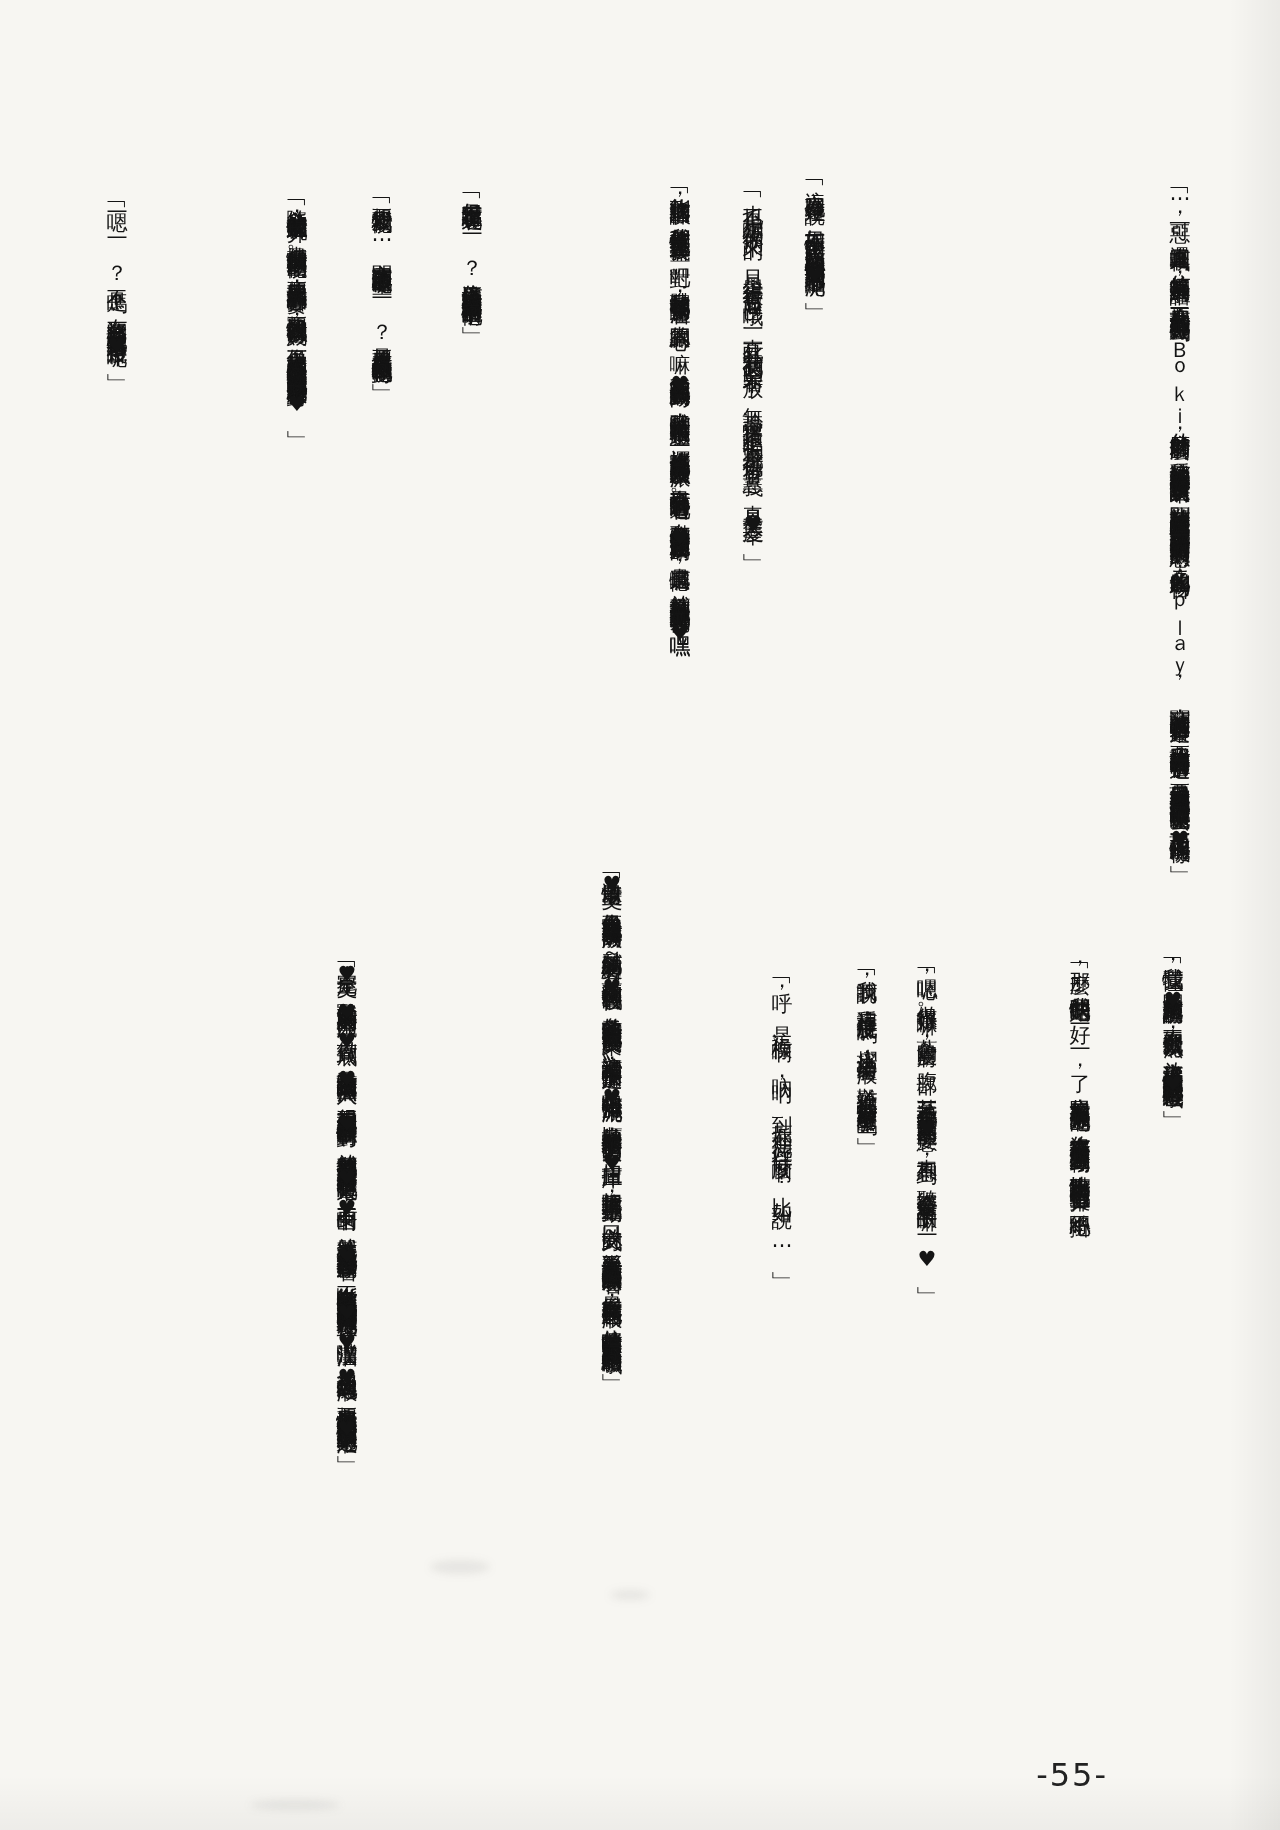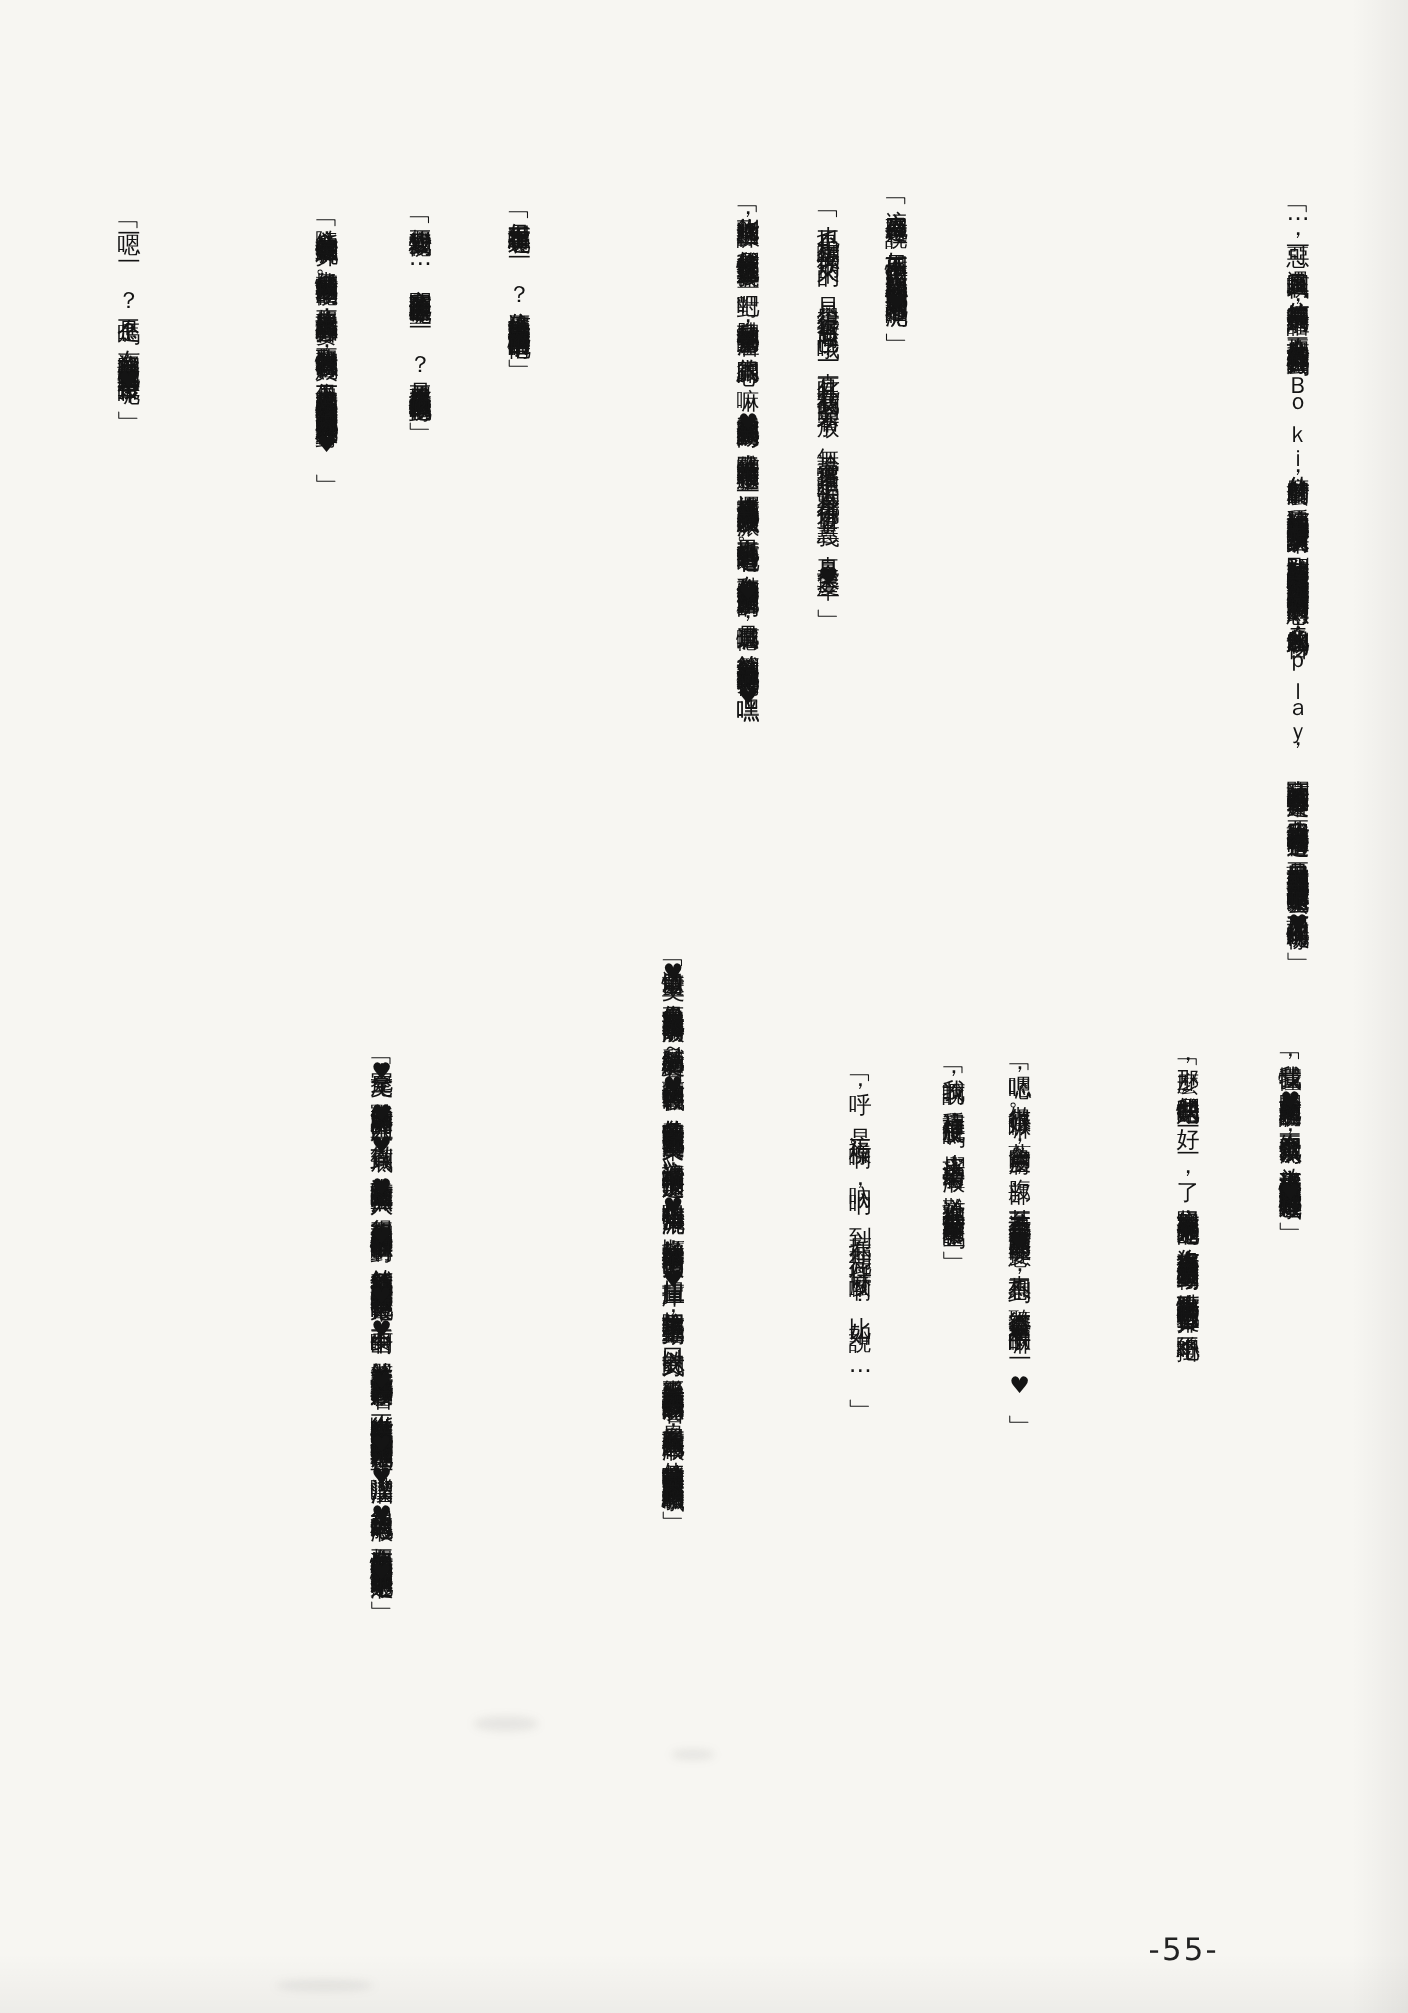--- a/index.html
+++ b/index.html
@@ -42,21 +42,21 @@
   .p-b1{right:92px;  top:928px; height:775px;}
   .p-b2{right:185px; top:933px; height:640px;}
   .p-b3{right:338px; top:938px; height:745px; letter-spacing:2px;}
   .p-b4{right:398px; top:940px; height:625px; letter-spacing:2px;}
   .p-b5{right:483px; top:948px; height:726px; letter-spacing:6px;}
   .p-b6{right:653px; top:843px; height:690px;}
   .p-b7{right:918px; top:932px; height:742px;}
   .page-number{
     position:absolute;
     right:172px; top:1756px;
-    font-size:28px;
+    font-size:32px;
     letter-spacing:2px;
     color:#222;
   }
   .artifact{
     position:absolute;
     background:rgba(90,90,90,0.10);
     border-radius:50%;
     filter:blur(4px);
   }
   .a1{left:430px;top:1560px;width:60px;height:14px;}

